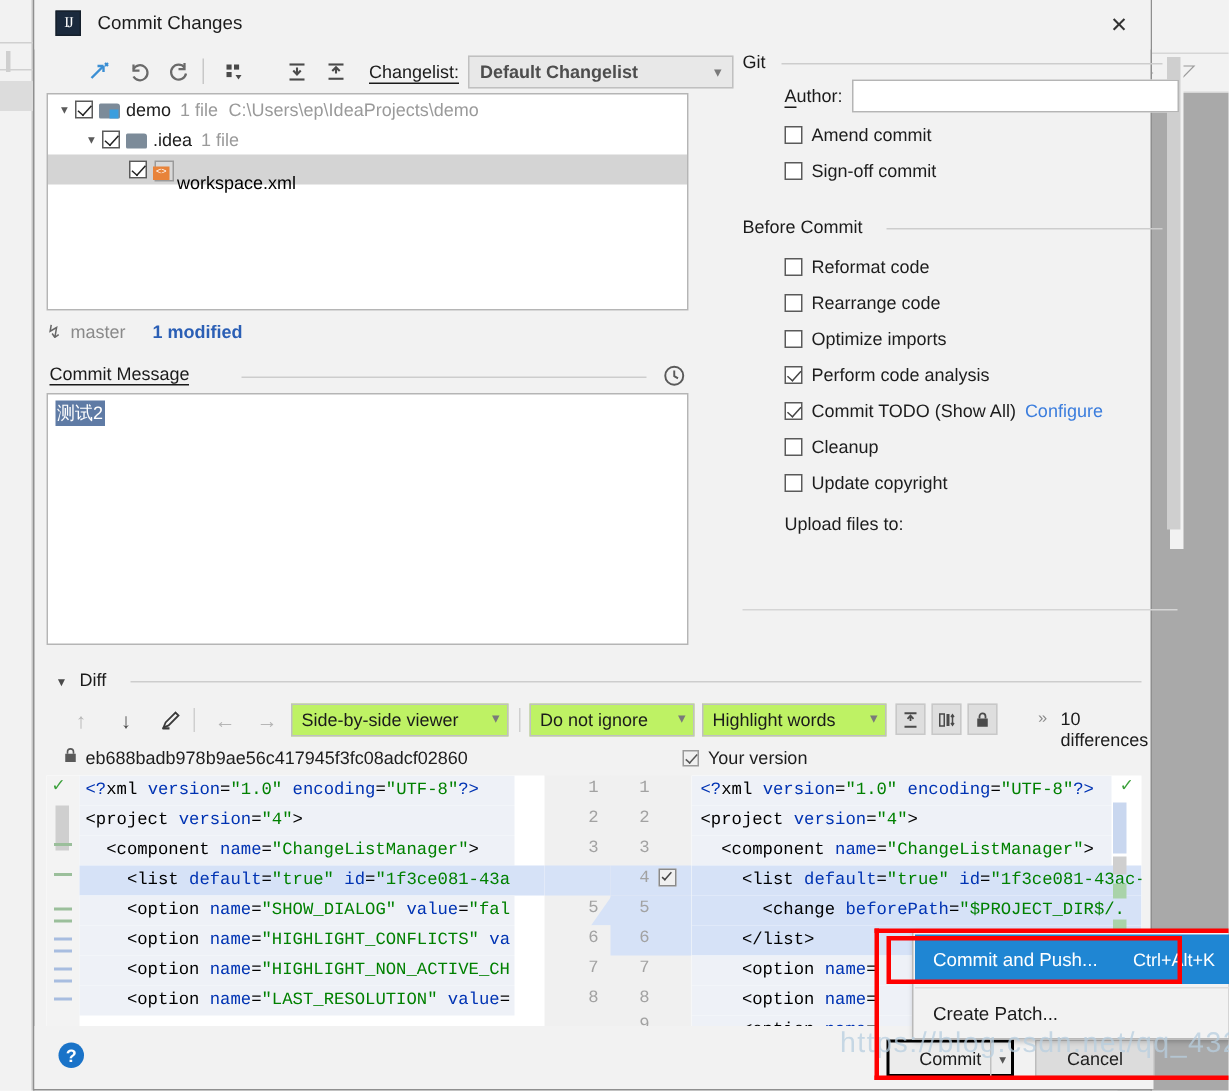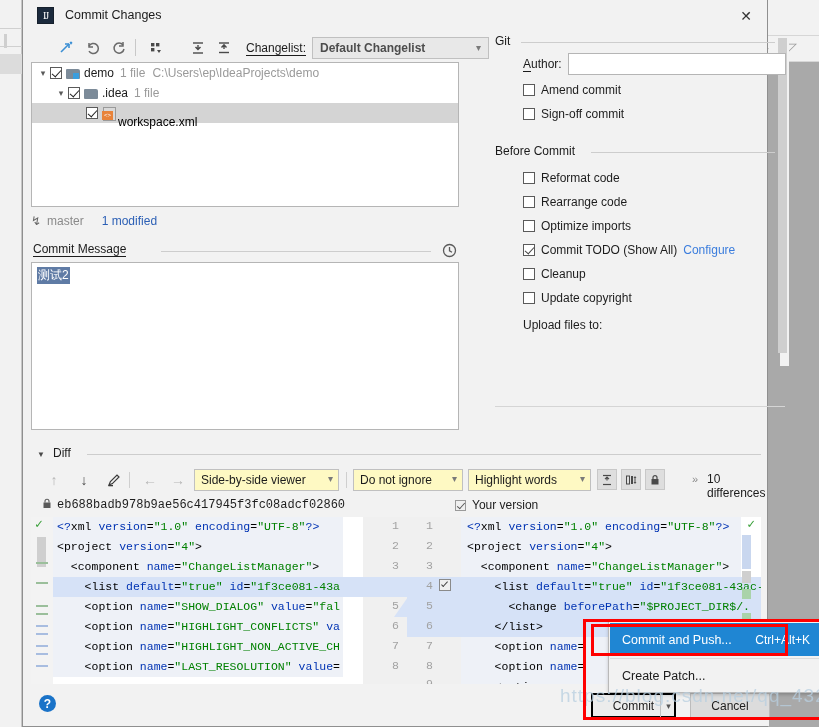--- a/index.html
+++ b/index.html
@@ -88,21 +88,21 @@
   .xml-ic::before { content:""; position:absolute; left:1px; top:0; width:11px; height:12px; background:#d9d9d9; border:1px solid #9a9a9a; }
   .xml-ic::after { content:"<>"; position:absolute; left:0px; top:4px; width:11px; height:9px; background:#e8833a; color:#fff; font-size:6px; line-height:9px; text-align:center; font-family:"Liberation Sans",sans-serif; }
   .node-name { color:#1b1b1b; }
   .node-name.link { color:#000000;margin-top:18px; }
   .node-meta { color:#9a9a9a; margin-left:6px; }
   .node-path { color:#9a9a9a; margin-left:7px; }
 
   #branch-bar { position:absolute; left:0; top:178px; width:428px; height:18px; display:flex; align-items:center; font-size:12px; }
   #branch-ic { width:14px; color:#666; font-size:12px; }
   #branch-name { color:#8a8a8a; margin-left:2px; }
-  #modified-count { color:#2b5fb5; margin-left:18px; }
+  #modified-count { color:#2b5fb5; margin-left:18px;font-weight:bold; }
 
   #cm-header { position:absolute; left:0; top:208px; width:428px; height:18px; }
   #cm-title { position:absolute; left:2px; top:0; font-size:12px; color:#1b1b1b; }
   #cm-title span.u { border-bottom:1px solid #1b1b1b; }
   #cm-line { position:absolute; left:130px; right:28px; top:9px; height:1px; background:#cdcdcd; }
   #cm-history { position:absolute; right:2px; top:1px; width:15px; height:15px; cursor:pointer; }
 
   #cm-box {
     position:absolute; left:0; top:228px; width:428px; height:168px;
     background:#fff; border:1px solid #b5b5b5;
@@ -133,29 +133,29 @@
   
   #diff-head { position:absolute; left:8px; top:446px; width:730px; height:18px; }
   #diff-chev { position:absolute; left:6px; top:4px; color:#4a4a4a; font-size:8px; }
   #diff-label { position:absolute; left:22px; top:0px; font-size:12px; color:#1b1b1b; }
   #diff-line { position:absolute; left:56px; right:0; top:8px; height:1px; background:#cdcdcd; }
 
   #diff-toolbar { position:absolute; left:8px; top:468px; width:730px; height:26px; }
   .dbtn { position:absolute; top:1px; width:22px; height:22px; display:flex; align-items:center; justify-content:center; cursor:pointer; color:#4a4a4a; font-size:14px; }
   .dbtn.dim { color:#b6b6b6; }
   .dsep { position:absolute; top:4px; width:1px; height:16px; background:#cfcfcf; }
-  .dcombo { position:absolute; top:1px; height:22px; background:#fef9c3; border:1px solid #c0c0c0; cursor:pointer; font-size:12px; color:#1b1b1b; }
+  .dcombo { position:absolute; top:1px; height:22px; background:#bef264; border:1px solid #c0c0c0; cursor:pointer; font-size:12px; color:#1b1b1b; }
   .dcombo span.t { position:absolute; left:6px; top:3px; }
   .dcombo span.a { position:absolute; right:5px; top:3px; color:#7a7a7a; font-size:10px; }
   .sqbtn { position:absolute; top:1px; width:20px; height:21px; background:#dedede; border:1px solid #c8c8c8; display:flex; align-items:center; justify-content:center; cursor:pointer; font-size:11px; color:#4a4a4a; }
   #diff-more { position:absolute; left:661px; top:5px; color:#8a8a8a; font-size:11px; cursor:pointer; }
   #diff-count { position:absolute; left:676px; top:4px; font-size:12px; color:#1b1b1b; }
 
   
-  #rev-left { position:absolute; left:8px; top:495px; width:355px; height:20px; display:flex; align-items:center; font-size:12px;font-family:Liberation Mono, monospace; }
+  #rev-left { position:absolute; left:8px; top:495px; width:355px; height:20px; display:flex; align-items:center; font-size:12px; }
   #rev-lock { margin:0 5px 0 11px; color:#6a6a6a; font-size:11px; }
   #rev-right { position:absolute; left:432px; top:495px; width:300px; height:20px; display:flex; align-items:center; font-size:12px; }
   .minicb { width:11px; height:11px; border:1px solid #9a9a9a; background:#f0f0f0; position:relative; margin-right:6px; flex:none; }
   .minicb::after { content:""; position:absolute; left:3px; top:0px; width:3px; height:7px; border:solid #555; border-width:0 1.4px 1.4px 0; transform:rotate(42deg); }
 
   
   #diff-area { position:absolute; left:8px; top:517px; width:730px; height:168px; }
   .code-pane { position:absolute; top:0; height:168px; overflow:hidden; font-family:"Liberation Mono", monospace; font-size:11.5px; }
   #pane-left { left:0; width:332px; background:#fff; }
   #pane-right { left:430px; width:300px; background:#fff; }
@@ -397,20 +397,24 @@
     <div class="opt-row">
       <span class="ocb"></span>
       <span class="opt-label">Rearrange code</span>
     </div>
     <div class="opt-row">
       <span class="ocb"></span>
       <span class="opt-label">Optimize imports</span>
     </div>
     <div class="opt-row">
       <span class="ocb checked"></span>
+      <span class="opt-label">Perform code analysis</span>
+    </div>
+    <div class="opt-row">
+      <span class="ocb checked"></span>
       <span class="opt-label">Commit TODO (Show All)</span>
       <span class="cfg-link">Configure</span>
     </div>
     <div class="opt-row">
       <span class="ocb"></span>
       <span class="opt-label">Cleanup</span>
     </div>
     <div class="opt-row">
       <span class="ocb"></span>
       <span class="opt-label">Update copyright</span>

